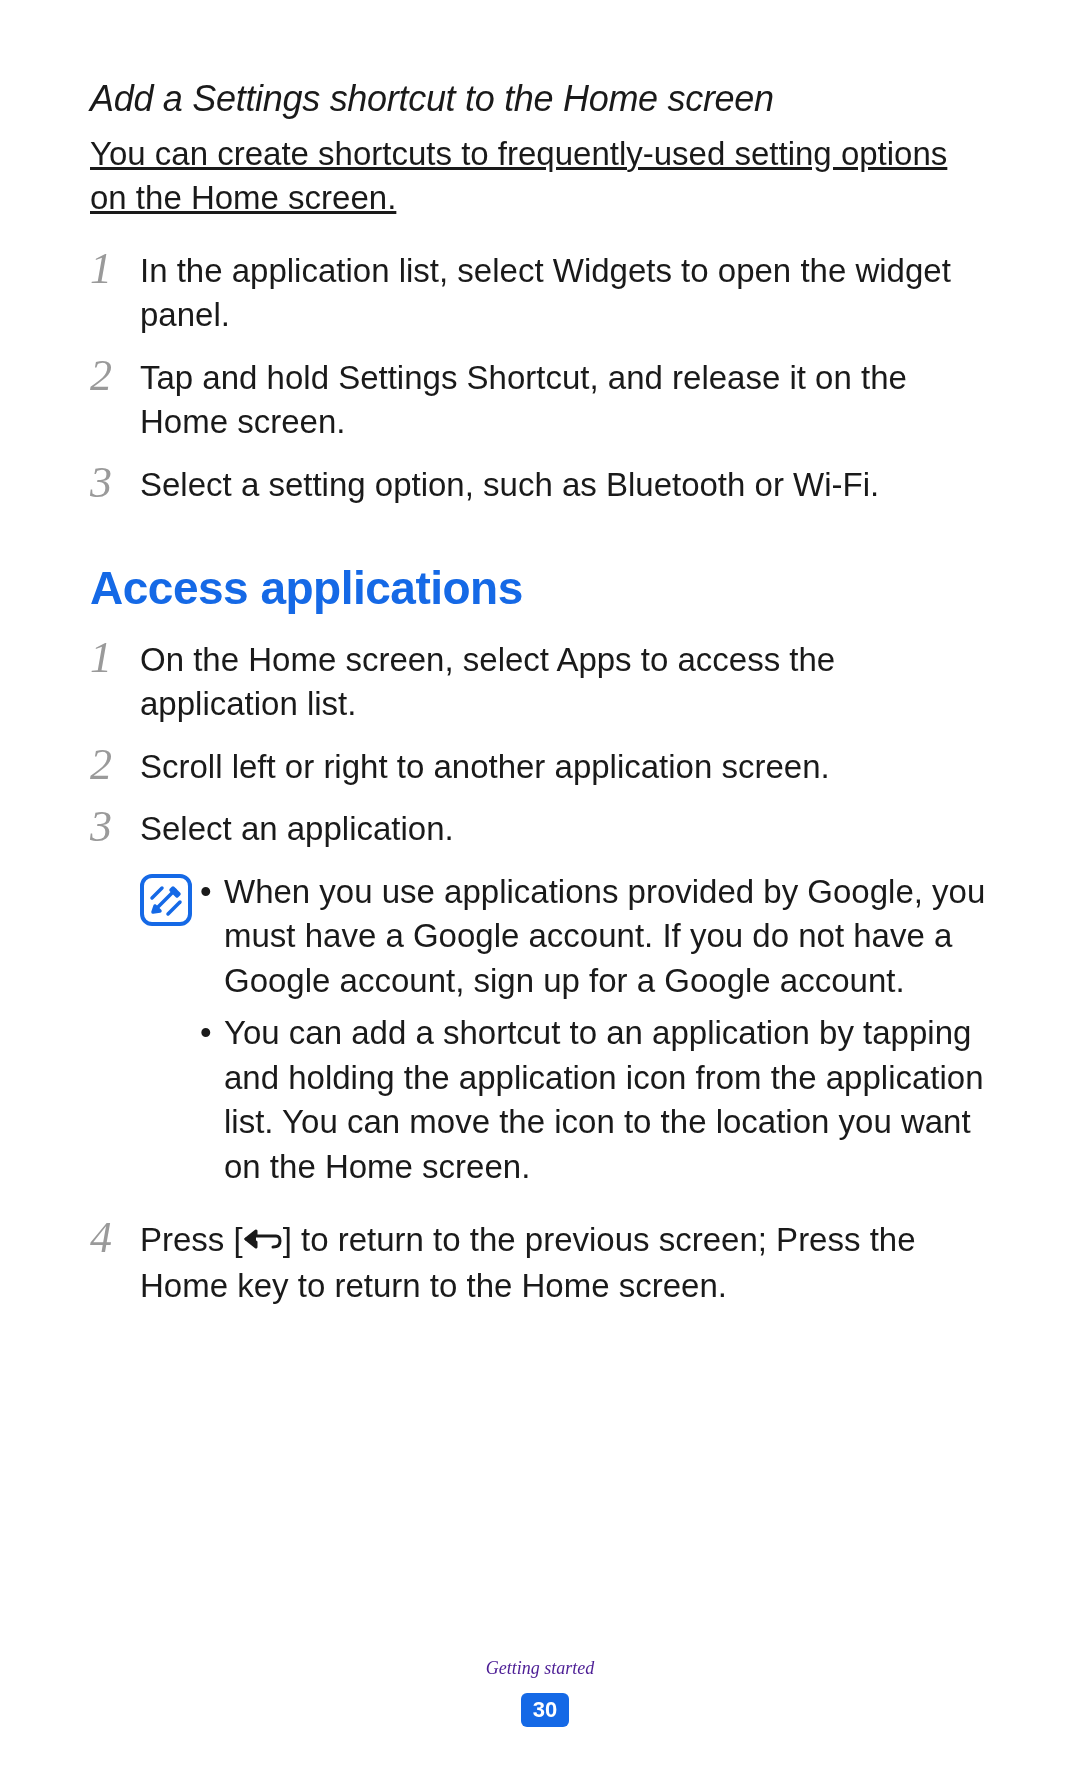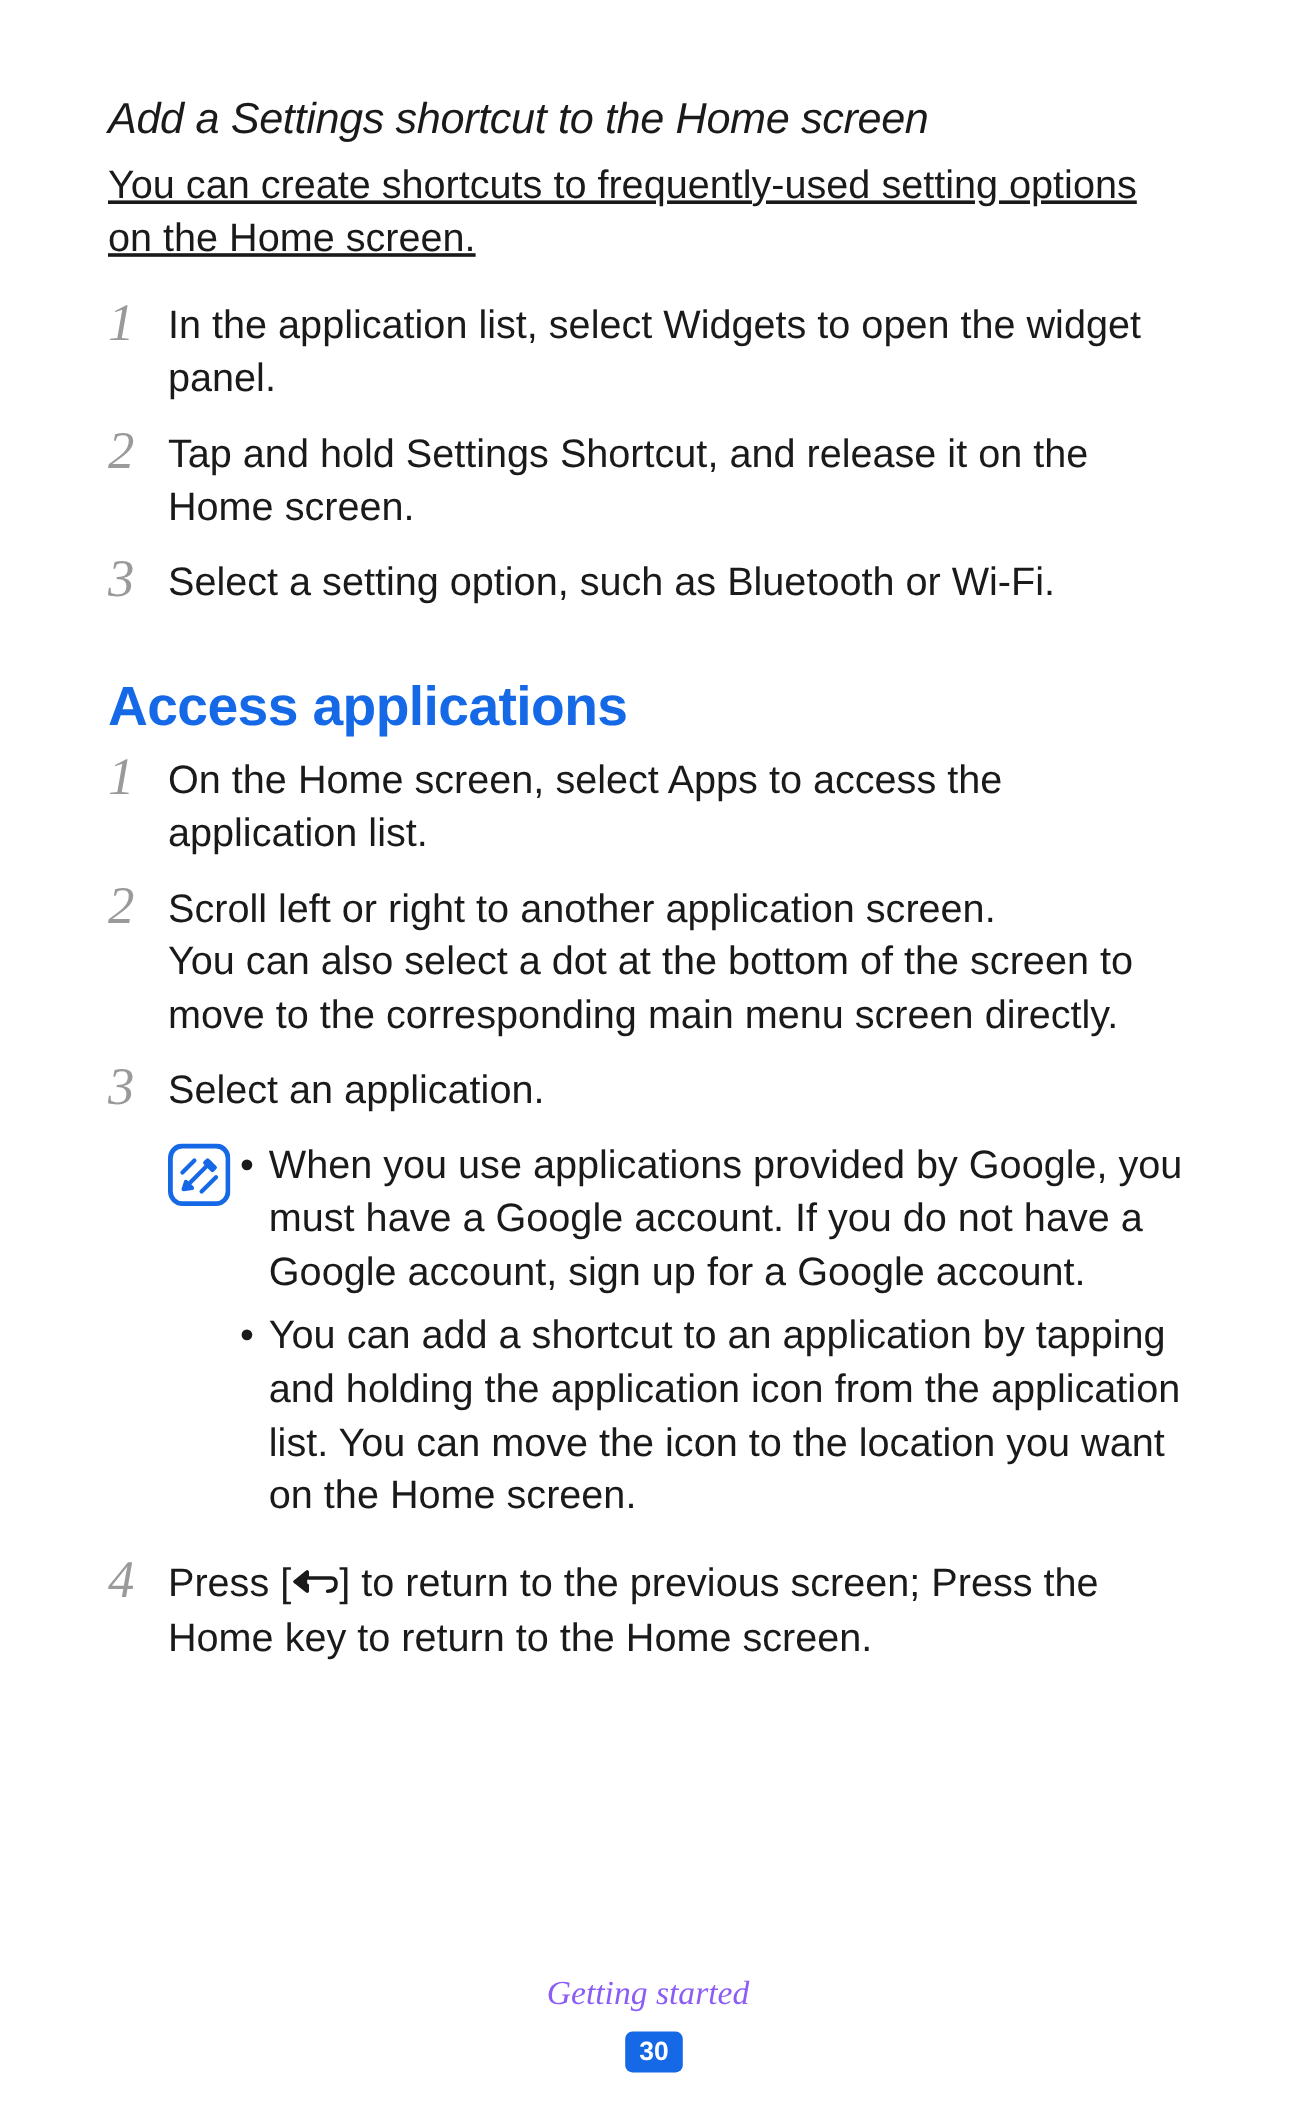--- a/index.html
+++ b/index.html
@@ -47,21 +47,21 @@
   }
   .step-body {
     flex: 1;
   }
   .bold { font-weight: 400; }
   .section-heading {
     color: #1569e6;
     font-weight: 700;
     font-size: 46px;
     margin-top: 50px;
-    margin-bottom: 8px;
+    margin-bottom: 18px;
     letter-spacing: -0.5px;
   }
   .note-block {
     display: flex;
     align-items: flex-start;
     margin-left: 50px;
     margin-top: 10px;
     margin-bottom: 20px;
   }
   .note-icon {
@@ -94,22 +94,22 @@
   .footer {
     position: absolute;
     bottom: 42px;
     left: 0;
     right: 0;
     text-align: center;
   }
   .footer-label {
     font-style: italic;
     font-family: "Georgia", "Times New Roman", serif;
-    font-size: 28px;
-    color: #8b5cf6;
+    font-size: 18px;
+    color: #4c1d95;
     margin-bottom: 4px;
   }
   .footer-badge {
     display: inline-block;
     background: #1569e6;
     color: #fff;
     font-size: 22px;
     font-weight: 600;
     padding: 2px 12px;
     border-radius: 6px;
@@ -149,21 +149,20 @@
     <div class="step-num">1</div>
     <div class="step-body">
       <span>On the Home screen, select </span><span class="bold">Apps</span><span> to access the application list.</span>
     </div>
   </div>
 
   <div class="step">
     <div class="step-num">2</div>
     <div class="step-body">
       <div>Scroll left or right to another application screen.</div>
-      <div>You can also select a dot at the bottom of the screen to move to the corresponding main menu screen directly.</div>
     </div>
   </div>
 
   <div class="step">
     <div class="step-num">3</div>
     <div class="step-body">Select an application.</div>
   </div>
 
   <div class="note-block">
     <div class="note-icon">

